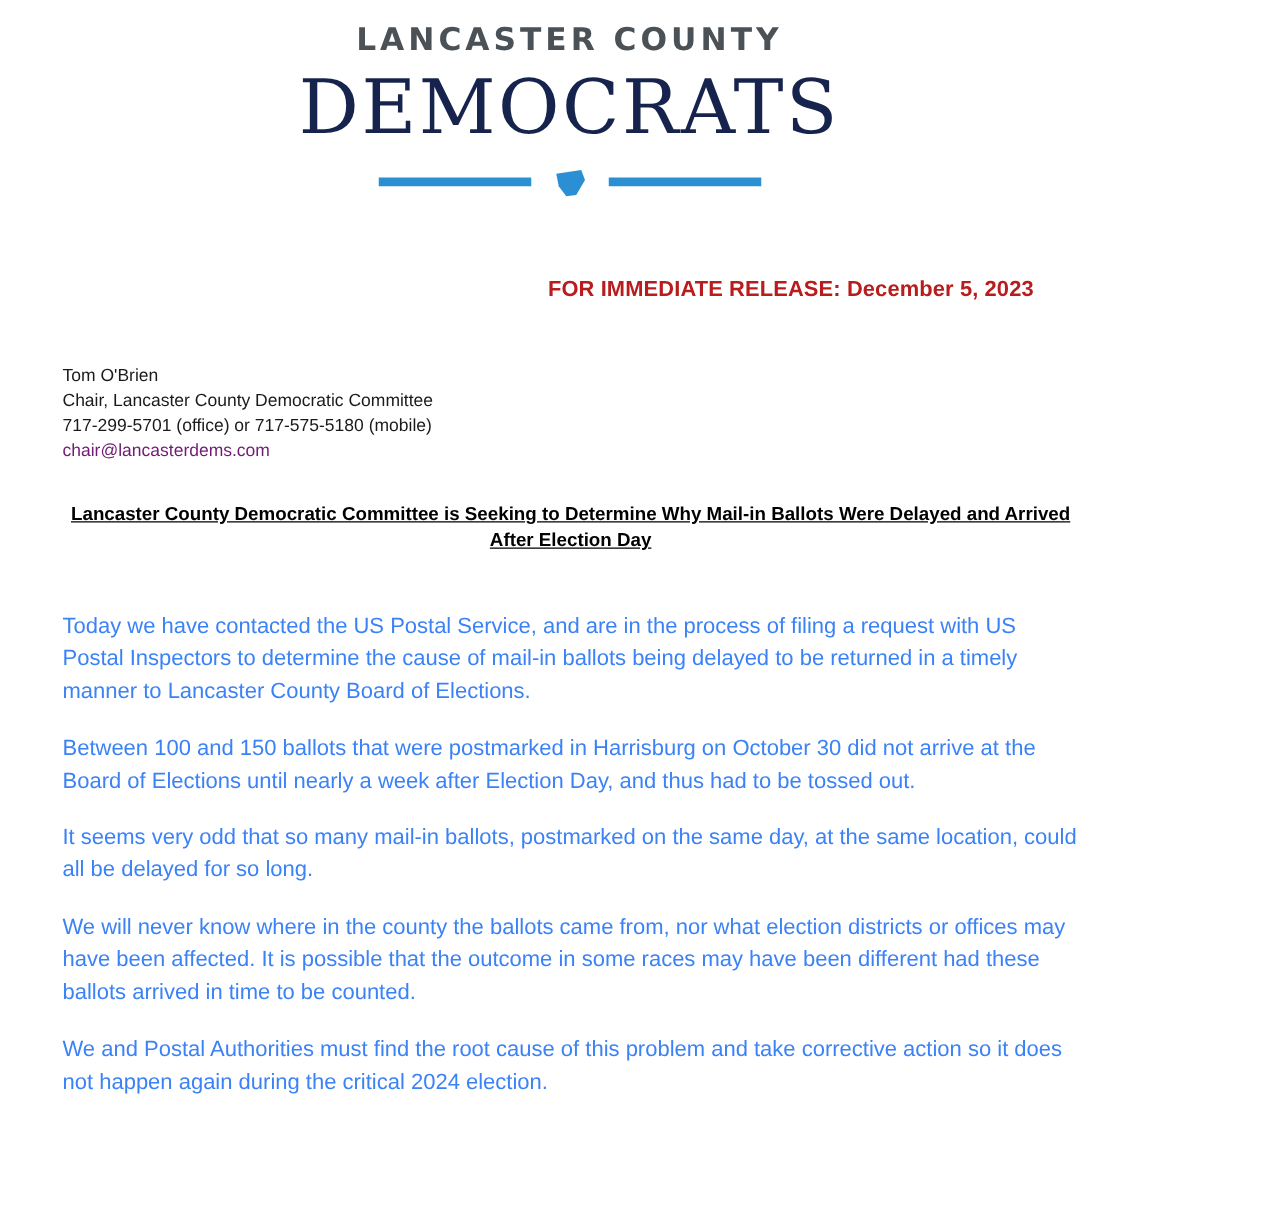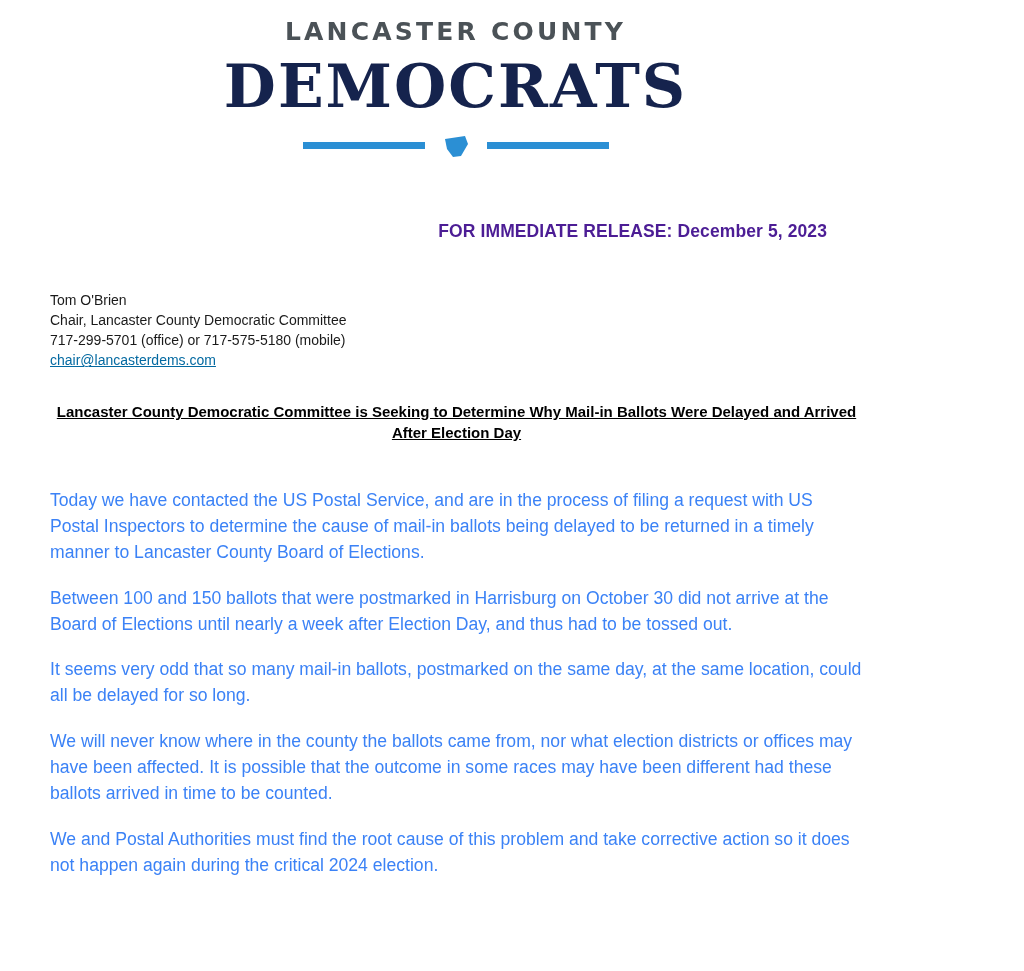--- a/index.html
+++ b/index.html
@@ -29,21 +29,21 @@
   .lh-top {
     font-family: "DejaVu Sans", sans-serif;
     font-weight: bold;
     font-size: 25px;
     letter-spacing: 3.2px;
     color: #4b5257;
     line-height: 1.1;
   }
   .lh-main {
     font-family: "DejaVu Serif", serif;
-    font-weight: bold;
+    font-weight: normal;
     font-size: 60px;
     letter-spacing: 2px;
     color: #15234d;
     line-height: 1.15;
     margin-top: 6px;
   }
   .lh-rule {
     margin-top: 10px;
     display: flex;
     align-items: center;
@@ -63,34 +63,33 @@
   .lh-shape svg { display: block; }
 
   
   .content {
     padding: 0 48px 0 50px;
   }
   .release-line {
     text-align: right;
     font-weight: bold;
     font-size: 17.5px;
-    color: #4c1d95;
+    color: #b91c1c;
     margin-top: 60px;
     padding-right: 36px;
     letter-spacing: 0.1px;
   }
   .contact {
     margin-top: 48px;
     font-size: 14px;
     line-height: 1.45;
     color: #1a1a1a;
   }
   .contact .email {
-    color: #0369a1;
-    text-decoration: underline;
+    color: #701a75;
     cursor: pointer;
   }
   .headline {
     margin-top: 30px;
     text-align: center;
     font-weight: bold;
     font-size: 15px;
     line-height: 1.45;
     text-decoration: underline;
     color: #000000;

